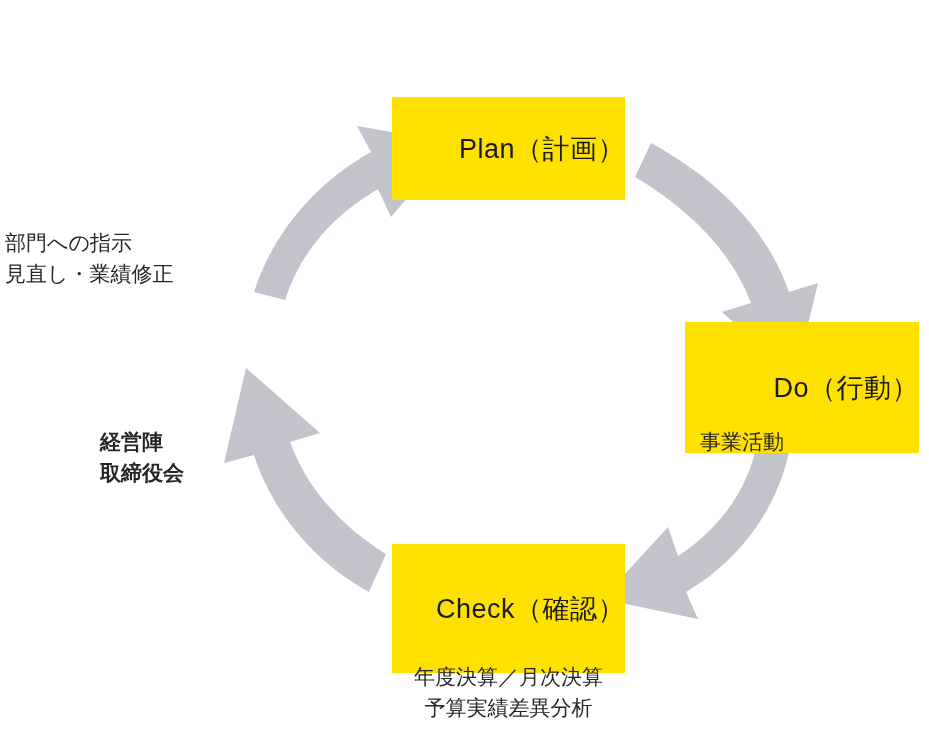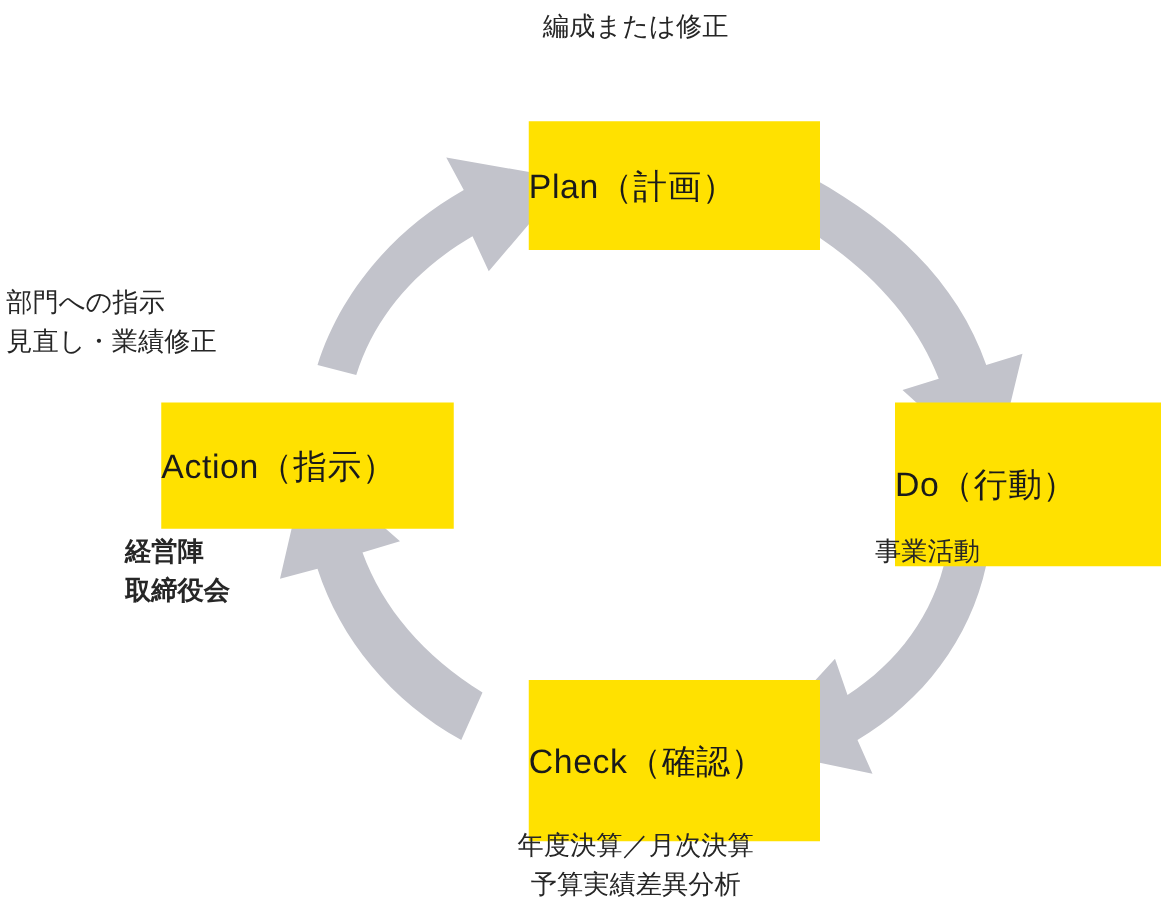--- a/index.html
+++ b/index.html
@@ -22,26 +22,25 @@
     left: 0;
     top: 0;
     width: 929px;
     height: 733px;
   }
   .stage-box {
     position: absolute;
     background: #FFE100;
     display: flex;
     align-items: center;
-    justify-content: flex-start;
+    justify-content: flex-end;
     color: #1a1a1a;
     font-size: 27px;
     letter-spacing: 0.5px;
     white-space: nowrap;
-    margin-left: 31px;
   }
   #box-plan   { left: 392px; top: 97px;  width: 233px; height: 103px; }
   #box-do     { left: 685px; top: 322px; width: 234px; height: 131px; }
   #box-check  { left: 392px; top: 544px; width: 233px; height: 129px; }
   #box-action { left: 98px;  top: 322px; width: 234px; height: 101px; }
 
   .caption {
     position: absolute;
     color: #262626;
     font-size: 21px;
@@ -116,26 +115,22 @@
   </div>
 
   <div class="stage-box" id="box-do">
     <span>Do（行動）</span>
   </div>
 
   <div class="stage-box" id="box-check">
     <span>Check（確認）</span>
   </div>
 
-  <div class="stage-box" id="box-action">
-    <span>Action（指示）</span>
-  </div>
 
   <div class="caption cap-center" id="cap-plan">
-    <span class="line">編成または修正</span>
   </div>
 
   <div class="caption cap-right" id="cap-do">
     <span class="line">事業活動</span>
   </div>
 
   <div class="caption cap-center" id="cap-check">
     <span class="line">年度決算／月次決算</span>
     <span class="line">予算実績差異分析</span>
   </div>

